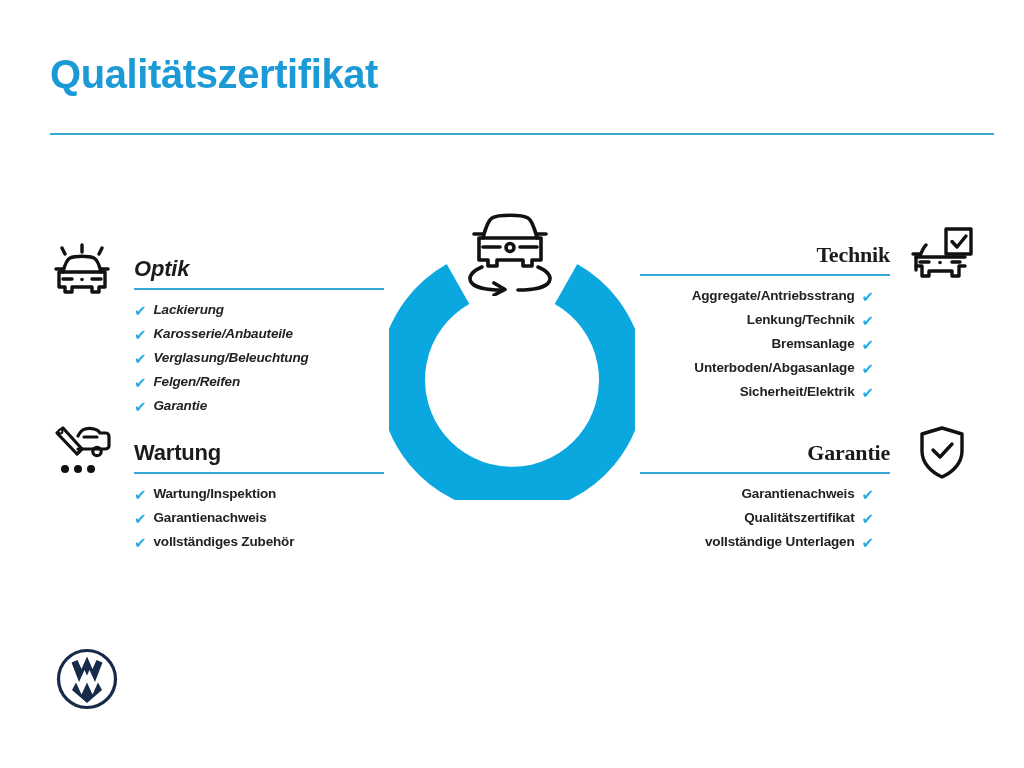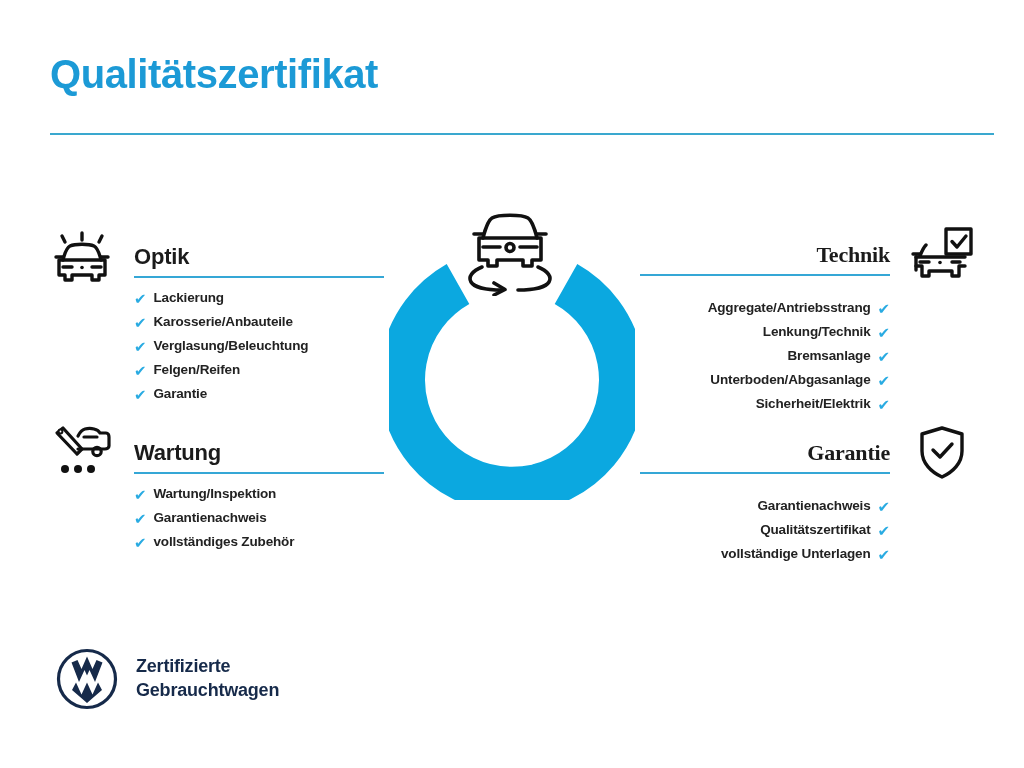--- a/index.html
+++ b/index.html
@@ -87,21 +87,21 @@
   
   .check-list {
     position: absolute;
     top: 52px;
     width: 370px;
     list-style: none;
     margin: 0;
     padding: 0;
   }
   .left .check-list  { left: 84px; width: 286px; }
-  .right .check-list { right: 84px; width: 286px; margin-top: 12px; }
+  .right .check-list { right: 100px; width: 286px; }
 
   .check-item {
     display: flex;
     align-items: center;
     font-size: 13.5px;
     font-weight: 700;
     color: #222222;
     line-height: 1;
     height: 24px;
     white-space: nowrap;
@@ -178,21 +178,21 @@
   .footer-text div { white-space: nowrap; }
 </style>
 </head>
 <body>
 
 <div class="page">
 
   <div class="header-title">Qualitätszertifikat</div>
   <div class="header-rule"></div>
 
-  <div class="block left" style="left:50px; top:234px;">
+  <div class="block left" style="left:50px; top:246px;font-style:italic;">
     <div class="icon-box">
       <svg viewBox="0 0 64 58" fill="none" stroke="currentColor" stroke-width="3.4" stroke-linecap="round" stroke-linejoin="round">
         <path d="M12 8 L15 14"></path>
         <path d="M32 5 L32 12"></path>
         <path d="M52 8 L49 14"></path>
         <path d="M13 32 C13 32 16 20 20 18 C25 15.6 39 15.6 44 18 C48 20 51 32 51 32"></path>
         <path d="M9 32 H55 V47 H49 V52 H42 V47 H22 V52 H15 V47 H9 Z"></path>
         <path d="M6 29 H13"></path>
         <path d="M51 29 H58"></path>
         <path d="M13 39 H22"></path>
@@ -362,19 +362,15 @@
   </div>
 
   <div class="footer">
     <div class="vw-logo">
       <svg viewBox="0 0 62 62" fill="none">
         <circle cx="31" cy="31" r="28.5" stroke="#162A4A" stroke-width="3.2" fill="#ffffff"></circle>
         <path d="M31 8.5 L36.5 21 L40.5 12 L46.5 14.5 L39 34 L33.5 22 L31 27.5 L28.5 22 L23 34 L15.5 14.5 L21.5 12 L25.5 21 Z
                  M31 34.5 L36.5 46.5 L42 34.5 L46 42 L31 55 L16 42 L20 34.5 L25.5 46.5 Z" fill="#162A4A"></path>
       </svg>
     </div>
-    <div class="footer-text">
-      <div>Zertifizierte</div>
-      <div>Gebrauchtwagen</div>
-    </div>
   </div>
 
 </div>
 
 </body></html>

